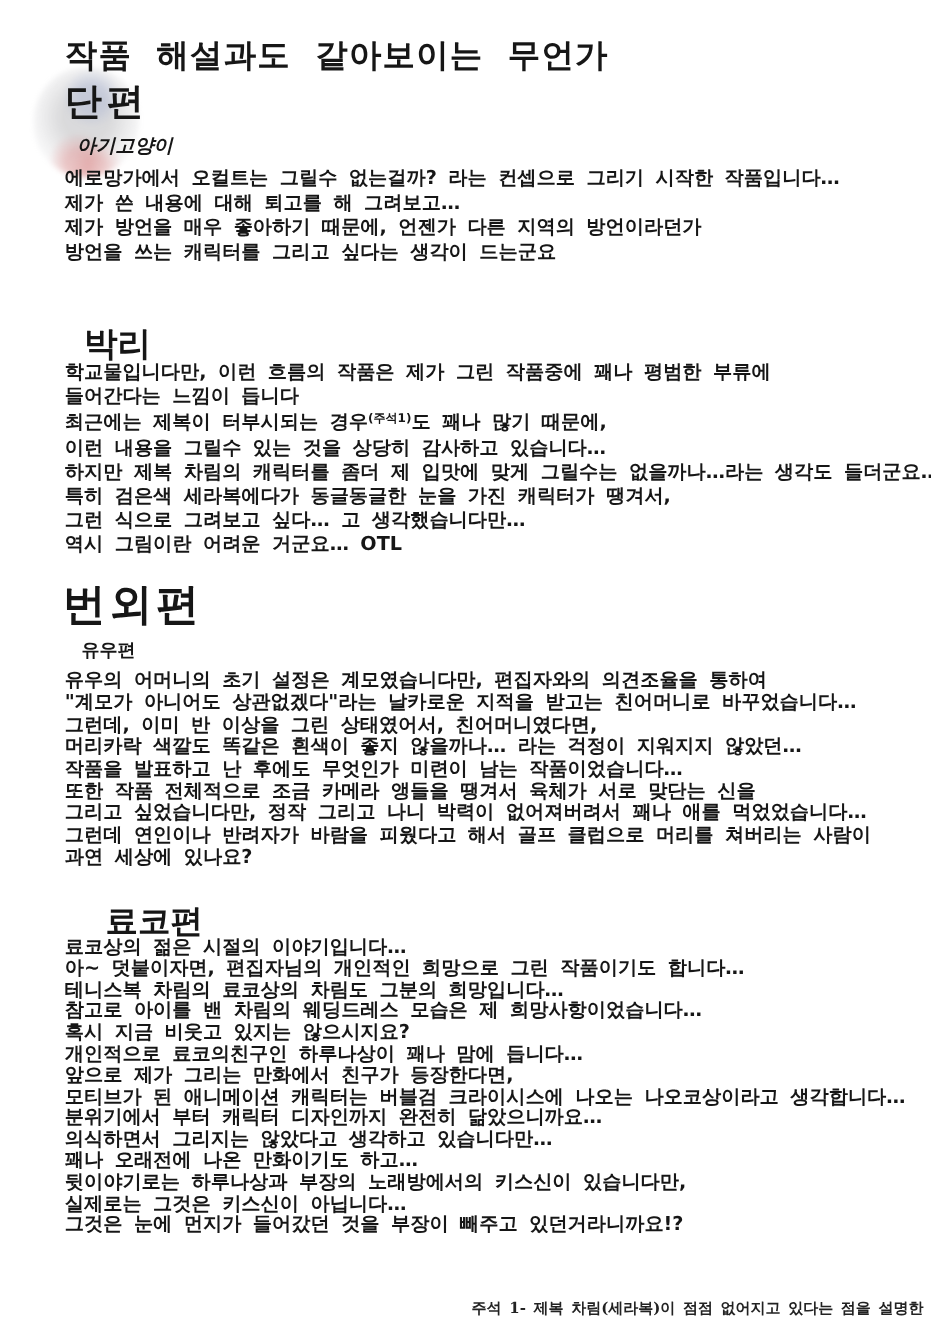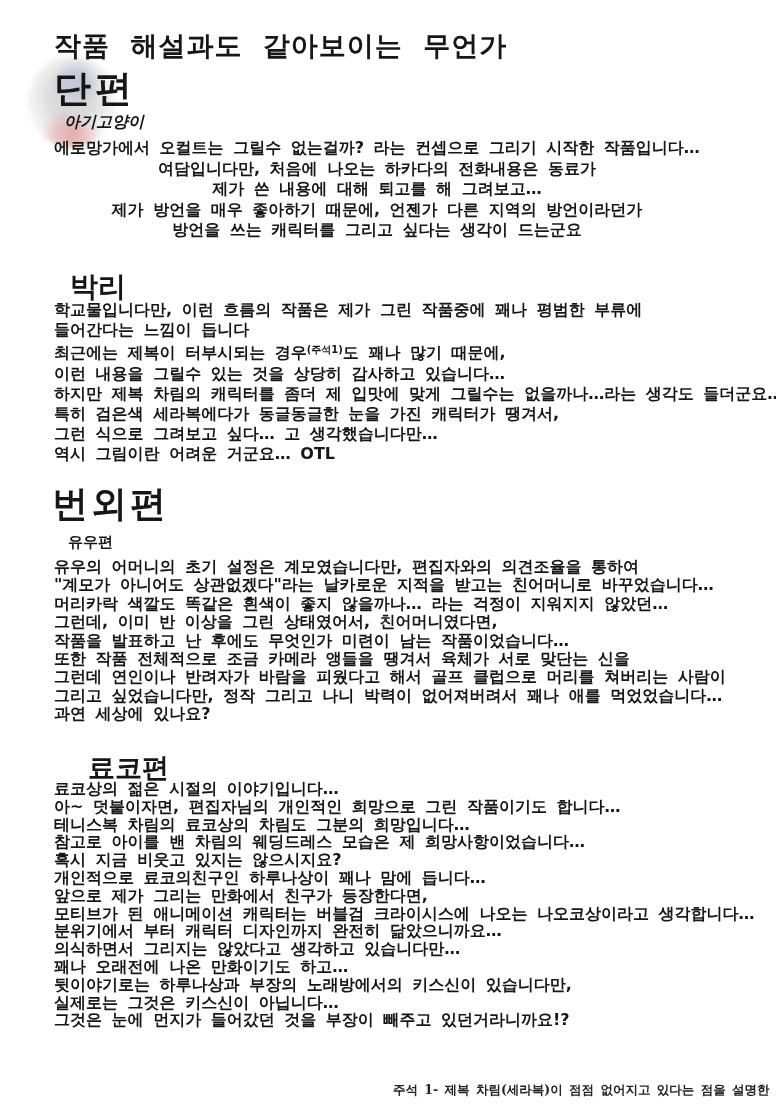--- a/index.html
+++ b/index.html
@@ -15,40 +15,40 @@
   }
   .abs { position: absolute; }
   .page-title {
     left: 54px; top: 28px;
     font-size: 27px; font-weight: bold;
     letter-spacing: 1px; word-spacing: 10px;
     white-space: nowrap;
   }
   .h-danpyeon {
     left: 54px; top: 64px;
-    font-size: 37px; font-weight: bold;
+    font-size: 31px; font-weight: bold;
     letter-spacing: 4px; white-space: nowrap;
   }
   .h-beonoe {
     left: 52px; top: 480px;
     font-size: 36px; font-weight: bold;
     letter-spacing: 3px; white-space: nowrap;
   }
   .h-sub { font-weight: bold; white-space: nowrap; }
   .h-agigoyangi { left: 64px; top: 112px; font-size: 16px; font-weight: 600; font-style: italic; }
   .h-bakri      { left: 70px; top: 268px; font-size: 28px; }
   .h-yuu        { left: 68px; top: 533px; font-size: 15px; font-weight: 600; }
   .h-ryoko      { left: 88px; top: 750px; font-size: 27px; text-align: center; }
   .para {
     left: 54px;
     font-size: 16px; font-weight: 600;
     word-spacing: 4px; letter-spacing: 0px;
     white-space: nowrap;
   }
-  .para-1 { top: 138px; line-height: 20.5px; text-align: center; }
+  .para-1 { top: 138px; line-height: 20.5px; }
   .para-2 { top: 300px; line-height: 20.2px; }
   .para-3 { top: 558px; line-height: 18.4px; }
   .para-4 { top: 780px; line-height: 17.8px; }
   .text-line { white-space: nowrap; }
   .sup-note {
     font-size: 10px;
     vertical-align: 5px;
     word-spacing: 0;
     letter-spacing: 0;
   }
@@ -83,21 +83,20 @@
   <div class="abs watermark"></div>
 
   <div class="abs page-title z1">작품 해설과도 같아보이는 무언가</div>
 
   <div class="abs h-danpyeon z1">단편</div>
 
   <div class="abs h-sub h-agigoyangi z1">아기고양이</div>
 
   <div class="abs para para-1 z1">
       <div class="text-line">에로망가에서 오컬트는 그릴수 없는걸까? 라는 컨셉으로 그리기 시작한 작품입니다…</div>
-      <div class="text-line">여담입니다만, 처음에 나오는 하카다의 전화내용은 동료가</div>
       <div class="text-line">제가 쓴 내용에 대해 퇴고를 해 그려보고…</div>
       <div class="text-line">제가 방언을 매우 좋아하기 때문에, 언젠가 다른 지역의 방언이라던가</div>
       <div class="text-line">방언을 쓰는 캐릭터를 그리고 싶다는 생각이 드는군요</div>
     </div>
 
   <div class="abs h-sub h-bakri z1">박리</div>
 
   <div class="abs para para-2 z1">
     <div>
         <div class="text-line">학교물입니다만, 이런 흐름의 작품은 제가 그린 작품중에 꽤나 평범한 부류에</div>
@@ -115,26 +114,26 @@
       </div>
   </div>
 
   <div class="abs h-beonoe z1">번외편</div>
 
   <div class="abs h-sub h-yuu z1">유우편</div>
 
   <div class="abs para para-3 z1">
       <div class="text-line">유우의 어머니의 초기 설정은 계모였습니다만, 편집자와의 의견조율을 통하여</div>
       <div class="text-line">"계모가 아니어도 상관없겠다"라는 날카로운 지적을 받고는 친어머니로 바꾸었습니다…</div>
+      <div class="text-line">그런데, 이미 반 이상을 그린 상태였어서, 친어머니였다면,</div>
       <div class="text-line">머리카락 색깔도 똑같은 흰색이 좋지 않을까나… 라는 걱정이 지워지지 않았던…</div>
-      <div class="text-line">그런데, 이미 반 이상을 그린 상태였어서, 친어머니였다면,</div>
       <div class="text-line">작품을 발표하고 난 후에도 무엇인가 미련이 남는 작품이었습니다…</div>
       <div class="text-line">또한 작품 전체적으로 조금 카메라 앵들을 땡겨서 육체가 서로 맞단는 신을</div>
+      <div class="text-line">그리고 싶었습니다만, 정작 그리고 나니 박력이 없어져버려서 꽤나 애를 먹었었습니다…</div>
       <div class="text-line">그런데 연인이나 반려자가 바람을 피웠다고 해서 골프 클럽으로 머리를 쳐버리는 사람이</div>
-      <div class="text-line">그리고 싶었습니다만, 정작 그리고 나니 박력이 없어져버려서 꽤나 애를 먹었었습니다…</div>
       <div class="text-line">과연 세상에 있나요?</div>
     </div>
 
   <div class="abs h-sub h-ryoko z1">료코편</div>
 
   <div class="abs para para-4 z1">
       <div class="text-line">료코상의 젊은 시절의 이야기입니다…</div>
       <div class="text-line">아~ 덧붙이자면, 편집자님의 개인적인 희망으로 그린 작품이기도 합니다…</div>
       <div class="text-line">테니스복 차림의 료코상의 차림도 그분의 희망입니다…</div>
       <div class="text-line">참고로 아이를 밴 차림의 웨딩드레스 모습은 제 희망사항이었습니다…</div>

